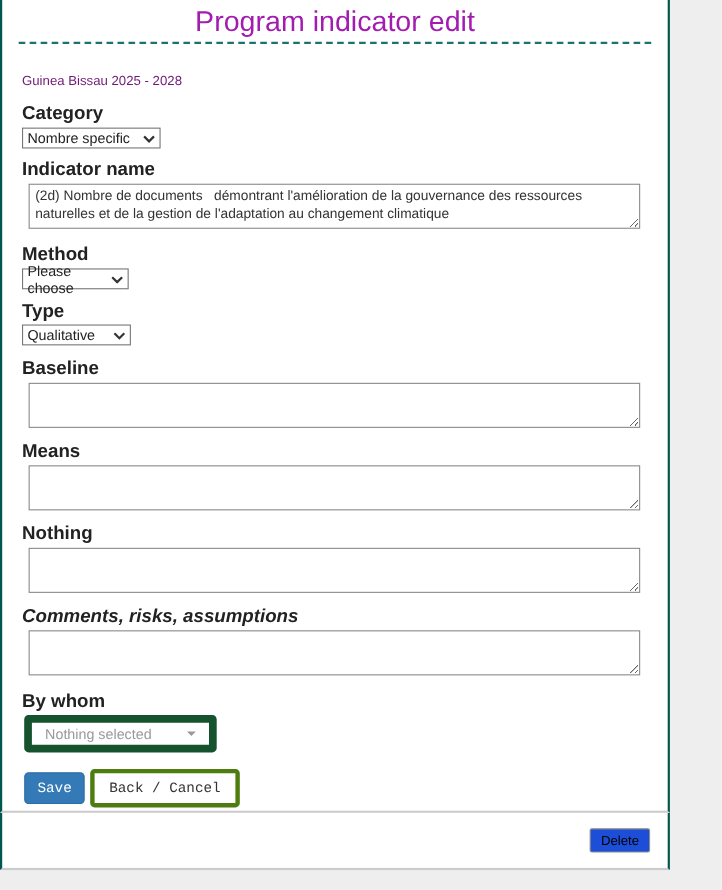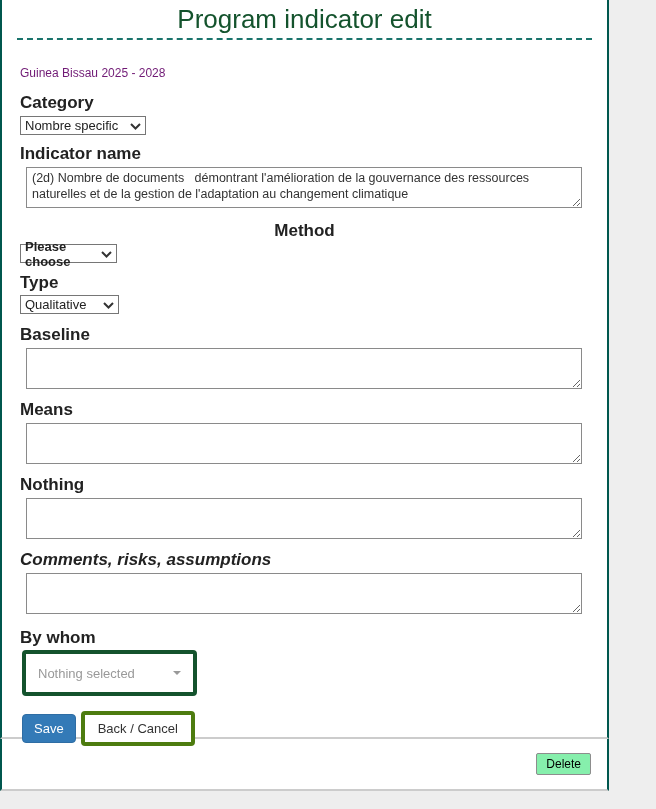--- a/index.html
+++ b/index.html
@@ -27,21 +27,21 @@
     justify-content: flex-end;
     padding-right: 16px;
   }
   .page-title {
     margin: 0;
     padding-top: 1px;
     font-size: 26px;
     font-weight: 400;
     line-height: 37px;
     text-align: center;
-    color: #14532d;
+    color: #a21caf;
   }
   .title-divider {
     border: none;
     border-top: 2px dashed #1a746c;
     margin: 0 15px;
   }
   .program-context {
     margin: 26px 18px 0;
     font-size: 12px;
     line-height: 14px;
@@ -50,21 +50,21 @@
   .field-label {
     display: block;
     margin: 0 18px;
     font-size: 17px;
     line-height: 15px;
     font-weight: bold;
     color: #222222;
   }
   .lbl-category  { margin-top: 15px; }
   .lbl-indicator { margin-top: 11px; }
-  .lbl-method    { margin-top: 15px; text-align: center; }
+  .lbl-method    { margin-top: 15px; }
   .lbl-type      { margin-top: 12px; }
   .lbl-baseline  { margin-top: 13px; }
   .lbl-means     { margin-top: 13px; }
   .lbl-target    { margin-top: 13px; }
   .lbl-comments  { margin-top: 13px; font-style: italic; }
   .lbl-bywhom    { margin-top: 16px; }
 
   .nselect {
     display: flex;
     align-items: center;
@@ -73,21 +73,21 @@
     height: 19px;
     border: 1px solid #767676;
     background: #ffffff;
     padding: 0 4px 0 4px;
     font-size: 13px;
     color: #222222;
     cursor: default;
   }
   .nselect .chev { flex: 0 0 auto; margin-left: 6px; }
   .sel-category { width: 126px; }
-  .sel-method   { width: 97px;  margin-top: 6px; font-weight: bold; }
+  .sel-method   { width: 97px;  margin-top: 6px; }
   .sel-type     { width: 99px;  margin-top: 5px; }
 
   textarea.field-area {
     display: block;
     margin: 6px 0 0 24px;
     width: 556px;
     height: 41px;
     border: 1px solid #8a8a8a;
     padding: 2px 5px;
     font-family: "Liberation Sans", sans-serif;
@@ -97,22 +97,22 @@
     resize: both;
     background: #ffffff;
   }
   .ta-indicator { height: 43px; }
   .ta-baseline  { margin-top: 5px; }
   .ta-target    { margin-top: 5px; }
 
   .bs-select {
     margin: 5px 0 0 20px;
     width: 175px;
-    height: 46px;
-    border: 4px solid #14532d;
+    height: 34px;
+    border: 7px solid #14532d;
     border-radius: 4px;
     background: #ffffff;
     display: flex;
     align-items: center;
     justify-content: space-between;
     padding: 0 12px;
     font-size: 13px;
     color: #999999;
     cursor: pointer;
   }
@@ -122,21 +122,21 @@
     border-right: 4px solid transparent;
     border-top: 4px solid #999999;
   }
   .btn-row {
     margin: 15px 0 0 20px;
     display: flex;
     gap: 5px;
     align-items: center;
   }
   .btn {
-    font-family: Liberation Sans, sans-serif;
+    font-family: Liberation Mono, monospace;
     font-size: 13px;
     line-height: 15px;
     border-radius: 4px;
     padding: 6px 10px;
     cursor: pointer;
   }
   .btn-save {
     background: #337ab7;
     border: 1px solid #2e6da4;
     color: #ffffff;
@@ -144,21 +144,21 @@
   }
   .btn-back {
     background: #ffffff;
     border: 4px solid #4d7c0f;
     color: #333333;
     padding: 6px 13px;
   }
   .btn-delete {
     font-family: "Liberation Sans", sans-serif;
     font-size: 12px;
-    background: #86efac;
+    background: #1d4ed8;
     border: 1px solid #8d8d8d;
     color: #000000;
     padding: 3px 9px;
     border-radius: 2px;
     cursor: pointer;
     text-align: right;
   }
 </style>
 </head>
 <body>

